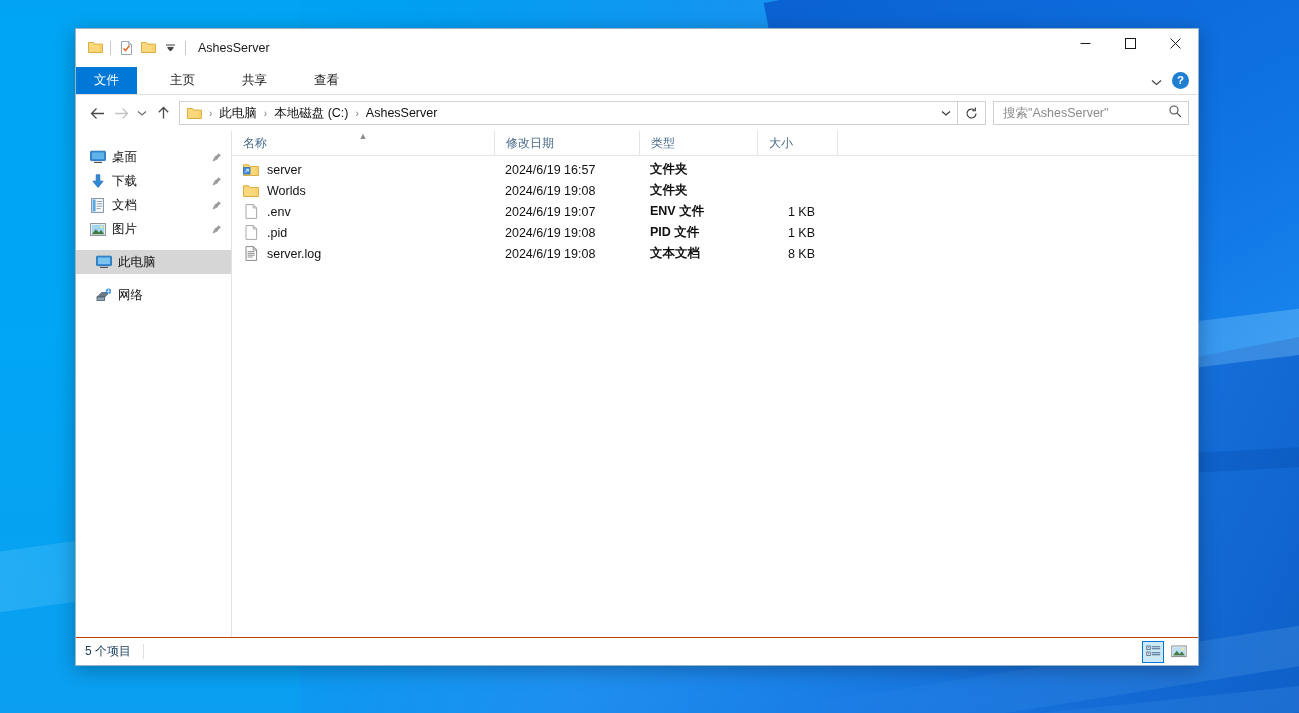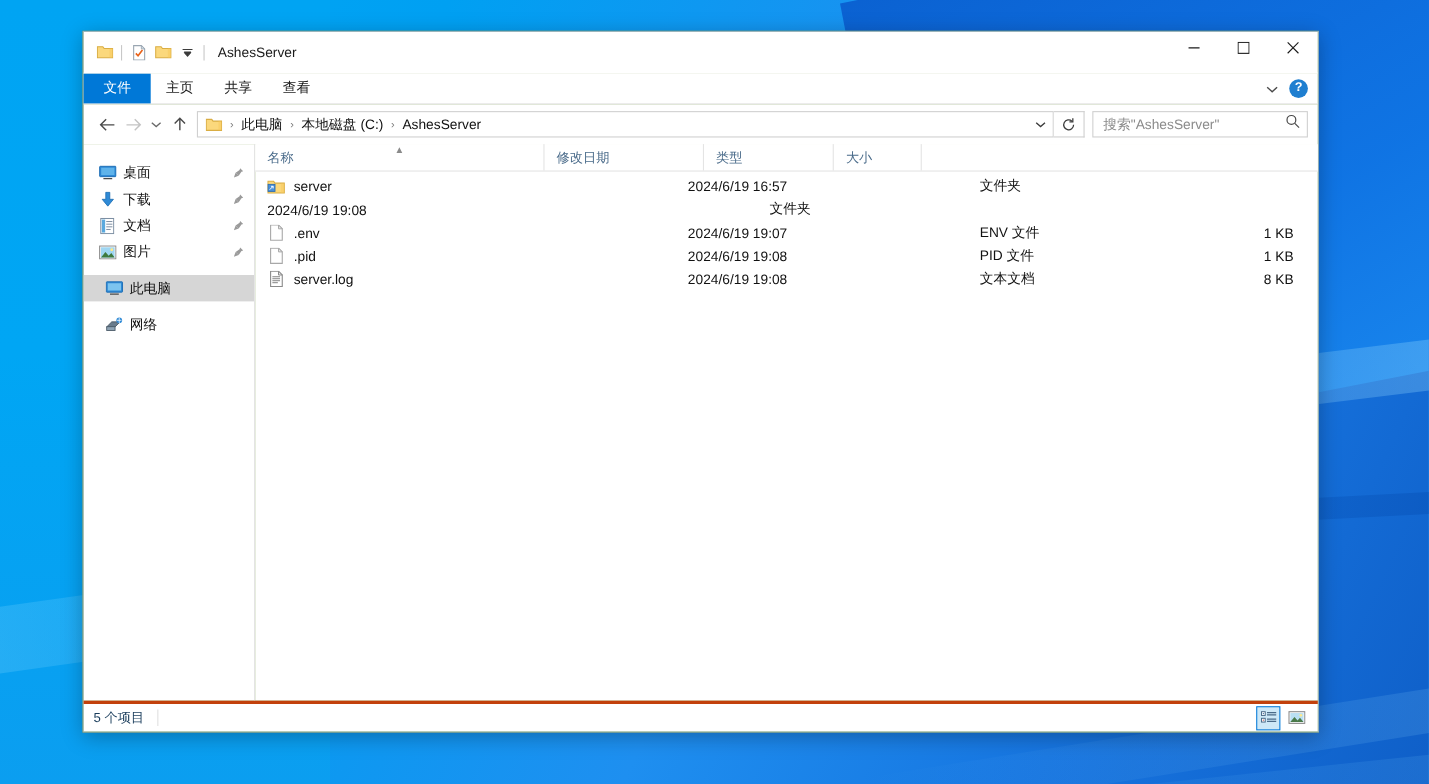--- a/index.html
+++ b/index.html
@@ -60,21 +60,21 @@
     width: 420px; height: 60px;
     background: linear-gradient(90deg, rgba(130,215,255,.26), rgba(255,255,255,0));
     transform: rotate(-8deg);
   }
 
   
   .window {
     position: absolute;
     left: 75px; top: 28px;
     width: 1124px; height: 638px;
-    background: #4d7c0f;
+    background: #0f172a;
     border: 1px solid #9ab3c6;
     display: flex; flex-direction: column;
     box-shadow: 0 4px 18px rgba(0,0,0,.28);
   }
 
   
   .titlebar {
     height: 38px;
     display: flex; align-items: center;
     background: #ffffff;
@@ -99,20 +99,21 @@
   }
   .wctl-btn svg { display:block; }
 
   
   .ribbon {
     height: 28px;
     display: flex; align-items: stretch;
     background: #ffffff;
     border-bottom: 1px solid #dfdfdf;
     flex: none;
+    gap: 19px;
   }
   .tab {
     padding: 0 14px;
     display: flex; align-items: center;
     font-size: 12.5px; color: #1a1a1a;
     white-space: nowrap;
   }
   .tab.file { background: #0078d7; color: #ffffff; padding: 0 18px; }
   .ribbon-spacer { flex: 1; }
   .ribbon-right { display: flex; align-items: center; gap: 10px; padding-right: 9px; }
@@ -236,33 +237,33 @@
     position: absolute; top: 1px; left: 50%;
     transform: translateX(-50%);
     color: #8a8a8a; font-size: 9px; line-height: 9px;
   }
 
   
   .filelist { flex: 1; overflow: hidden; padding-top: 3px; }
   .row {
     height: 21px;
     display: flex; align-items: center;
-    font-size: 12.5px; color: #111111; justify-content: space-between;
+    font-size: 12.5px; color: #111111;
   }
   .cell { white-space: nowrap; overflow: hidden; }
   .cell.n { width: 262px; display: flex; align-items: center; padding-left: 11px; }
   .cell.d { width: 145px; padding-left: 11px; color: #111; }
-  .cell.t { width: 118px; padding-left: 11px; color: #111; }
+  .cell.t { width: 118px; padding-left: 11px; color: #111; font-weight: bold; }
   .cell.s { width: 80px; text-align: right; padding-right: 22px; color: #111; }
   .f-ico { width: 16px; height: 16px; margin-right: 8px; flex: none; position: relative; display:flex; align-items:center; justify-content:center;}
 
   
   .statusbar {
     height: 28px;
-    border-top: 3px solid #c2410c;
+    border-top: 1px solid #c2410c;
     display: flex; align-items: center;
     padding-left: 9px;
     background: #ffffff;
     flex: none;
   }
   .status-txt { font-size: 12px; color: #1a3d5c; white-space: nowrap; }
   .status-sep { width: 1px; height: 15px; background: #e0e0e0; margin-left: 12px; }
   .status-spacer { flex: 1; }
   .viewbtns { display: flex; align-items: center; gap: 6px; padding-right: 9px; }
   .viewbtn {
@@ -547,20 +548,29 @@
               </svg>
             </span>
             <span>server</span>
           </div>
           <div class="cell d">2024/6/19 16:57</div>
           <div class="cell t">文件夹</div>
           <div class="cell s"></div>
         </div>
 
         <div class="row">
+          <div class="cell n">
+            <span class="f-ico">
+              <svg width="16" height="14" viewBox="0 0 16 14">
+                <path d="M0.5 1.8h5.2l1.3 1.7H15.5v9H0.5z" fill="#fbd87c" stroke="#d9ad43" stroke-width="1"></path>
+                <path d="M12.4 3.5h3.1v9h-3.1z" fill="#f7c75a" opacity=".45"></path>
+              </svg>
+            </span>
+            <span>Worlds</span>
+          </div>
           <div class="cell d">2024/6/19 19:08</div>
           <div class="cell t">文件夹</div>
           <div class="cell s"></div>
         </div>
 
         <div class="row">
           <div class="cell n">
             <span class="f-ico">
               <svg width="13" height="15" viewBox="0 0 13 15">
                 <path d="M1 0.6h7.2l3.4 3.4v10.4H1z" fill="#ffffff" stroke="#a8a8a8" stroke-width="1"></path>

